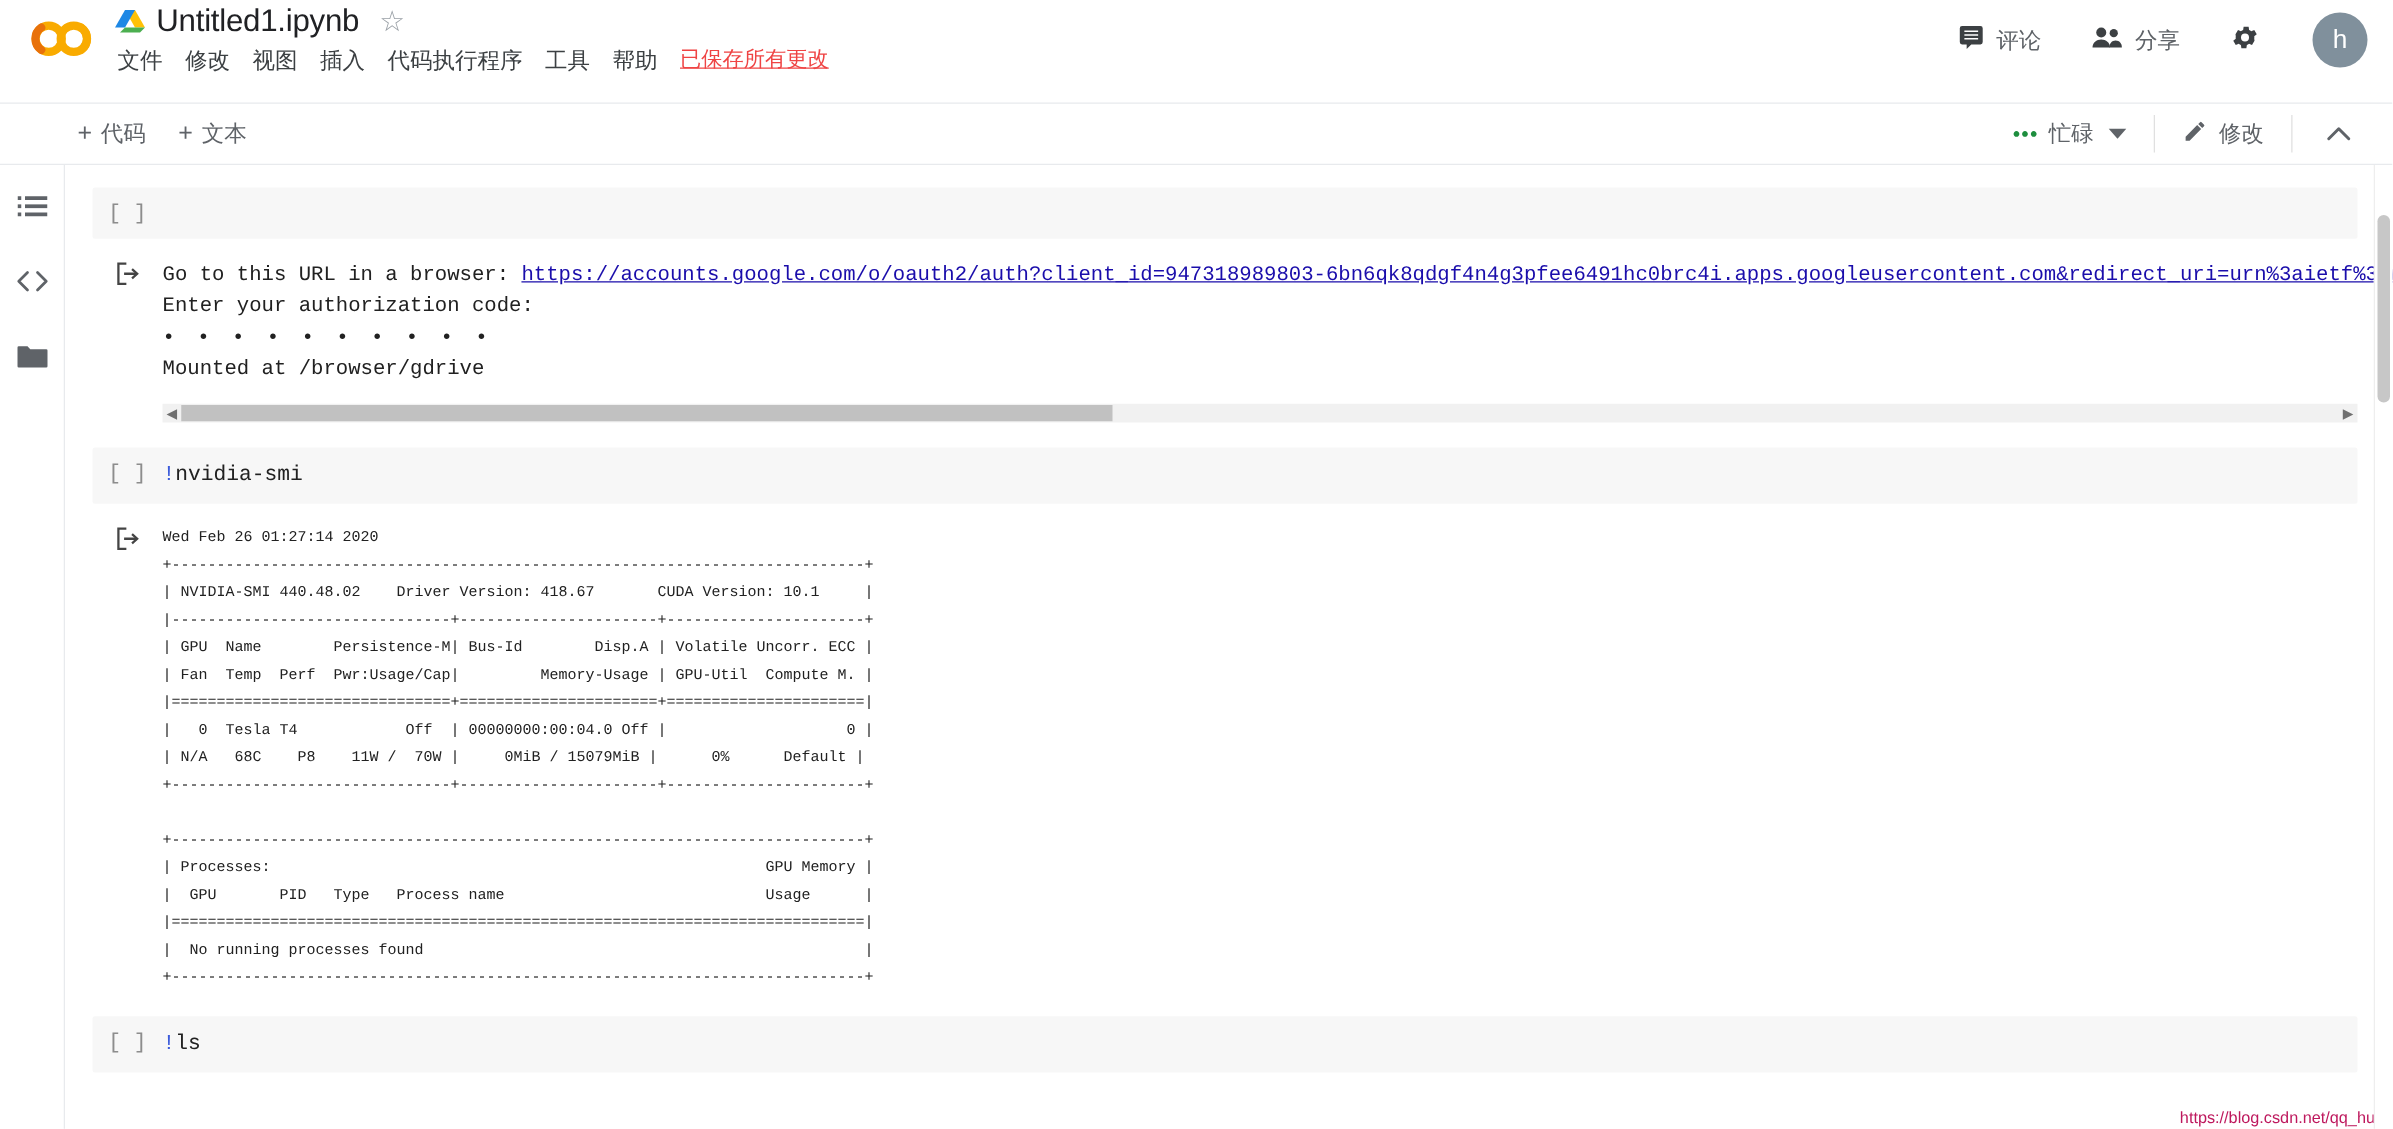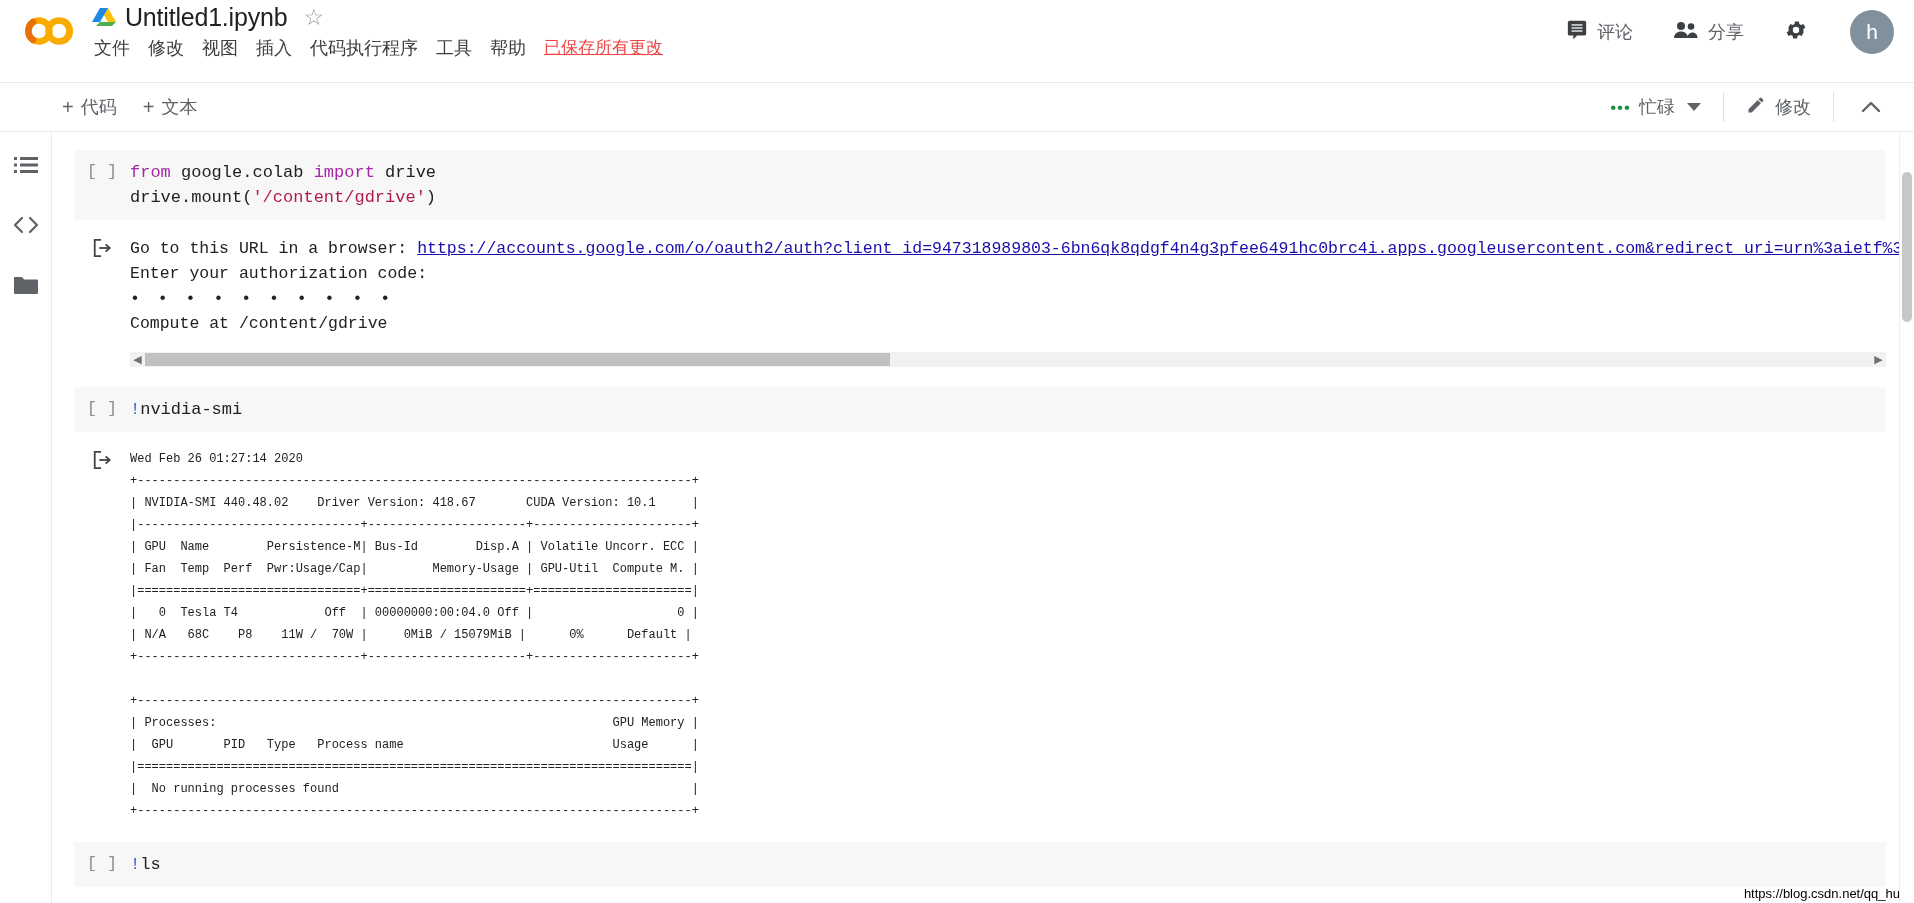--- a/index.html
+++ b/index.html
@@ -273,21 +273,21 @@
     font-size: 12px;
     line-height: 22px;
     white-space: pre;
     color: #212121;
   }
   .watermark {
     position: absolute;
     right: 14px;
     bottom: 4px;
     font-size: 13px;
-    color: #000000;
+    color: #be185d;
     font-family: "Liberation Sans", sans-serif;
   }
   
   .vscroll {
     position: absolute;
     right: 0; top: 0; bottom: 0;
     width: 14px;
     background: #fff;
     border-left: 1px solid #eee;
   }
@@ -437,38 +437,36 @@
         <path d="M1 4a1 1 0 0 1 1-1h7l2.2 2.4H24a1 1 0 0 1 1 1V19a1 1 0 0 1-1 1H2a1 1 0 0 1-1-1z" fill="#5f6368"></path>
       </svg>
     </div>
   </div>
 
   <div class="notebook">
 
     <div class="cell">
       <div class="code-cell">
         <div class="run-gutter">[ ]</div>
-        <div class="code-body"><span class="kw">from</span><span> google.colab </span><span class="kw">import</span><span> drive</span>
-<span>drive.mount(</span><span class="str">'/content/gdrive'</span><span>)</span></div>
       </div>
     </div>
 
     <div class="cell">
       <div class="out-cell">
         <div class="out-gutter">
           <svg width="20" height="20" viewBox="0 0 22 22" xmlns="http://www.w3.org/2000/svg">
             <path d="M10 2H3v18h7" fill="none" stroke="#444" stroke-width="2"></path>
             <line x1="8" y1="11" x2="19" y2="11" stroke="#444" stroke-width="2"></line>
             <polyline points="15,7 19.5,11 15,15" fill="none" stroke="#444" stroke-width="2"></polyline>
           </svg>
         </div>
         <div class="out-body"><span>Go to this URL in a browser: </span><span class="out-link">https://accounts.google.com/o/oauth2/auth?client_id=947318989803-6bn6qk8qdgf4n4g3pfee6491hc0brc4i.apps.googleusercontent.com&amp;redirect_uri=urn%3aietf%3awg%3aoauth%3a2.0%3aoob&amp;response_type=code&amp;scope=email%20https%3a%2f%2fwww.googleapis.com</span>
 <span>Enter your authorization code:</span>
 <span class="dots-line">• • • • • • • • • •</span>
-<span>Compute at /content/gdrive</span></div>
+<span>Mounted at /browser/gdrive</span></div>
       </div>
       <div class="hscroll">
         <div class="arrow-l">◀</div>
         <div class="thumb"></div>
         <div class="track-rest"></div>
         <div class="arrow-r">▶</div>
       </div>
     </div>
 
     <div class="cell-spacer"></div>

